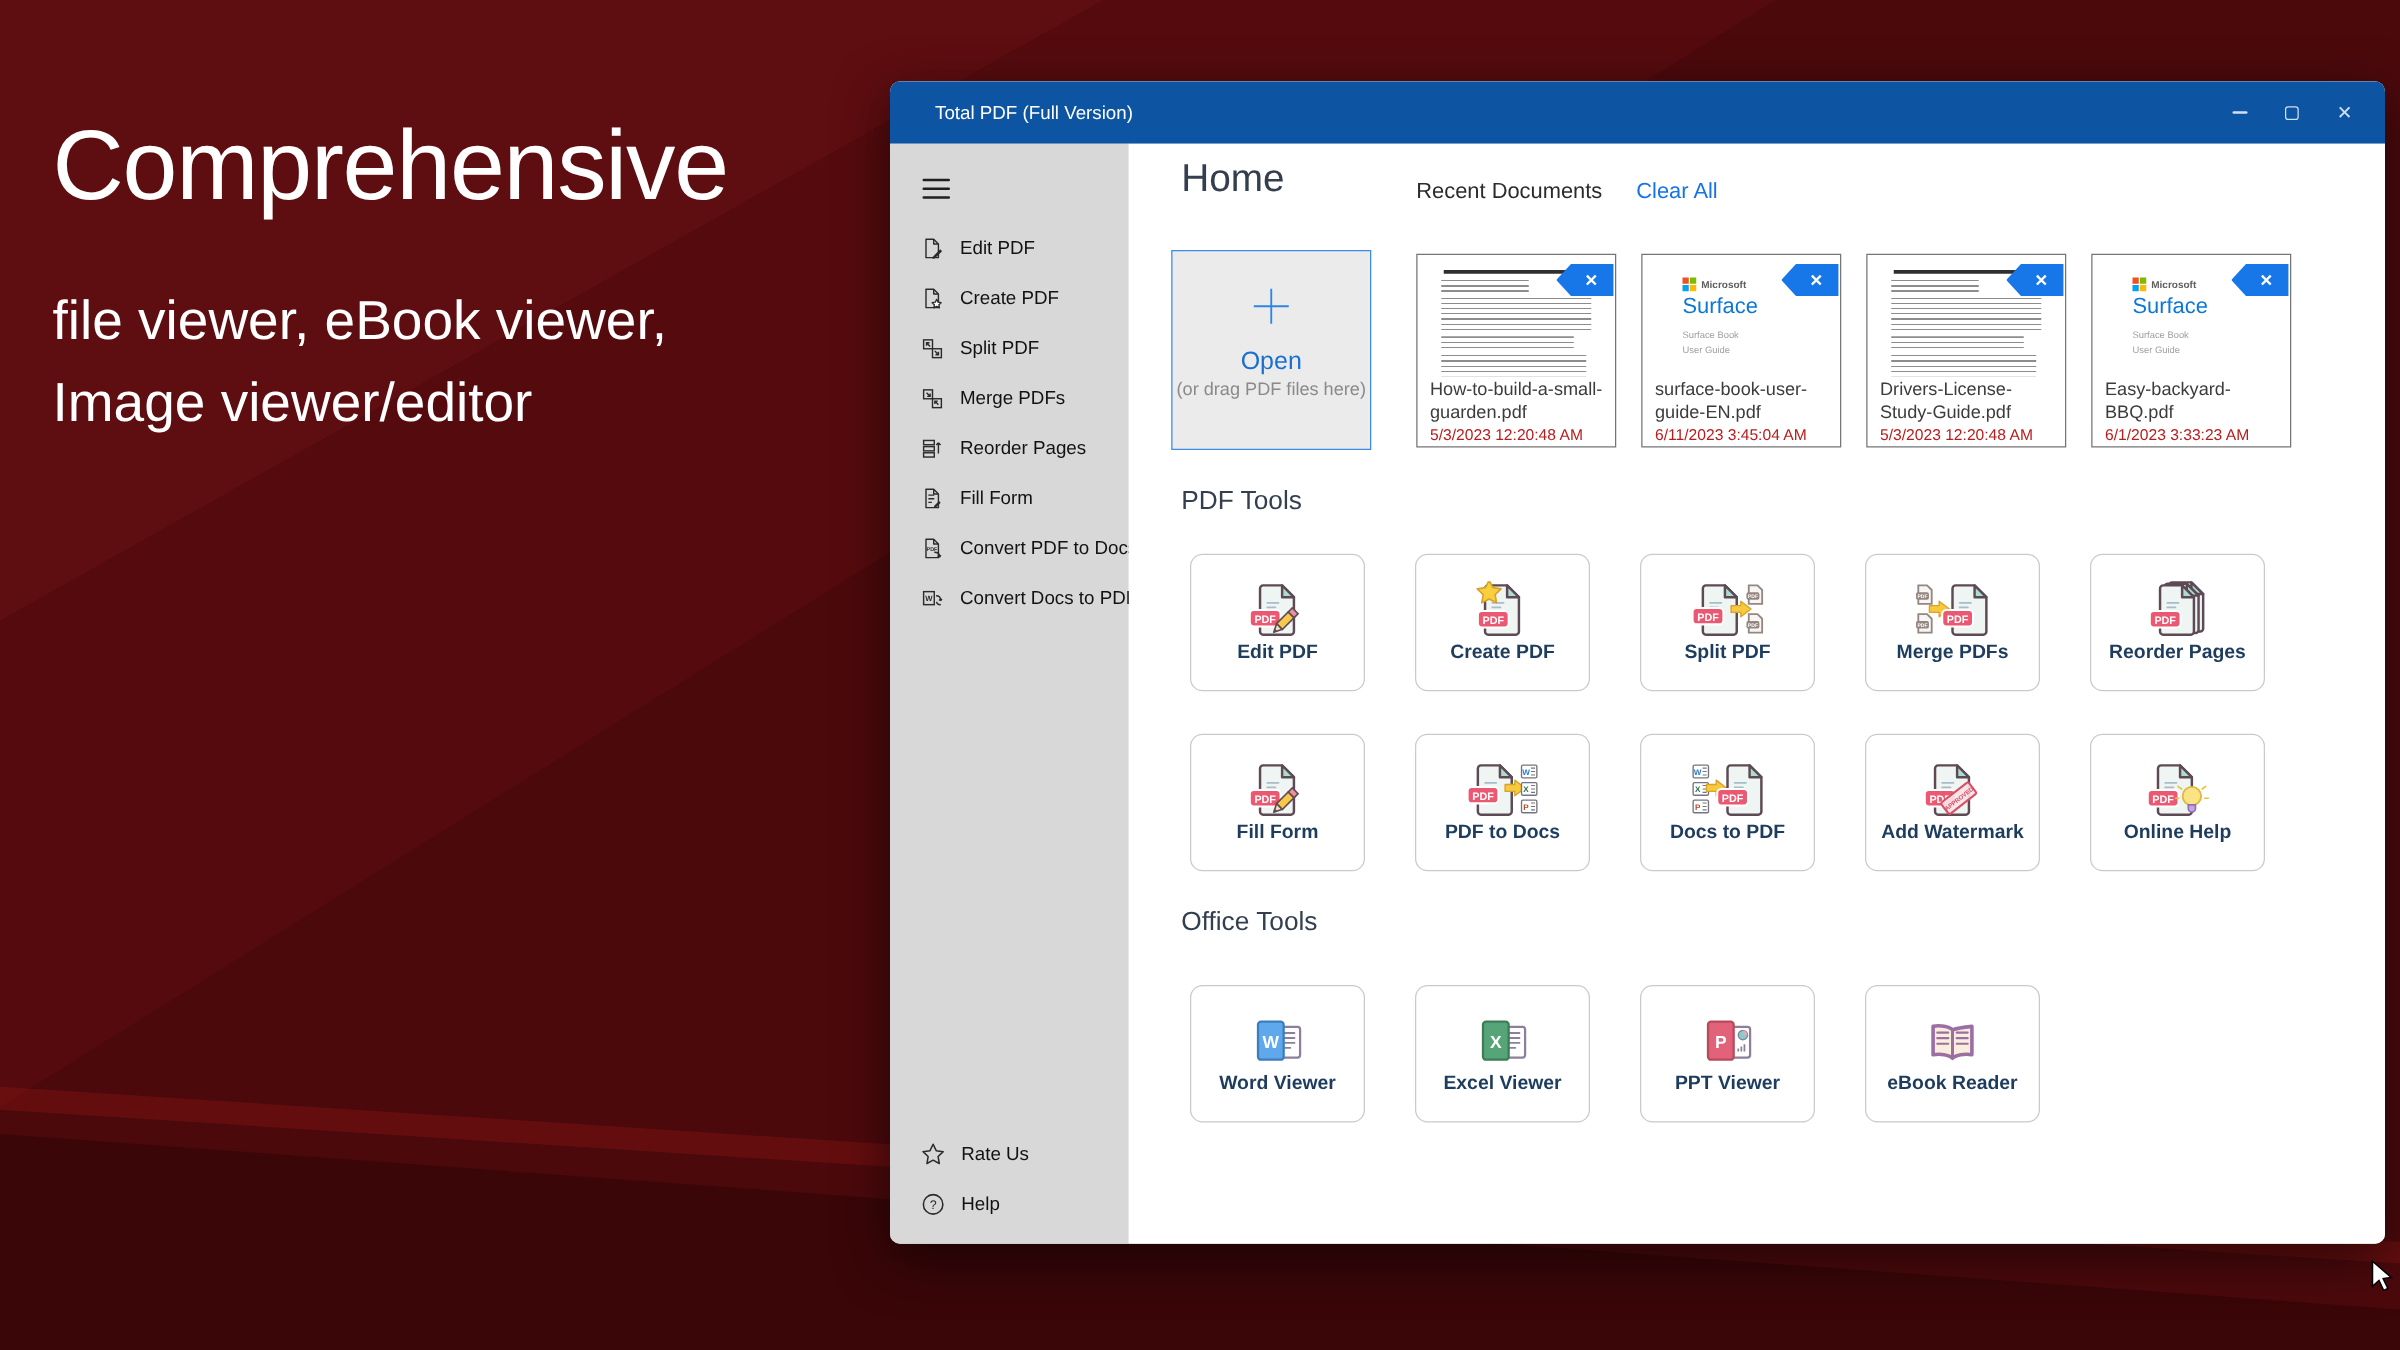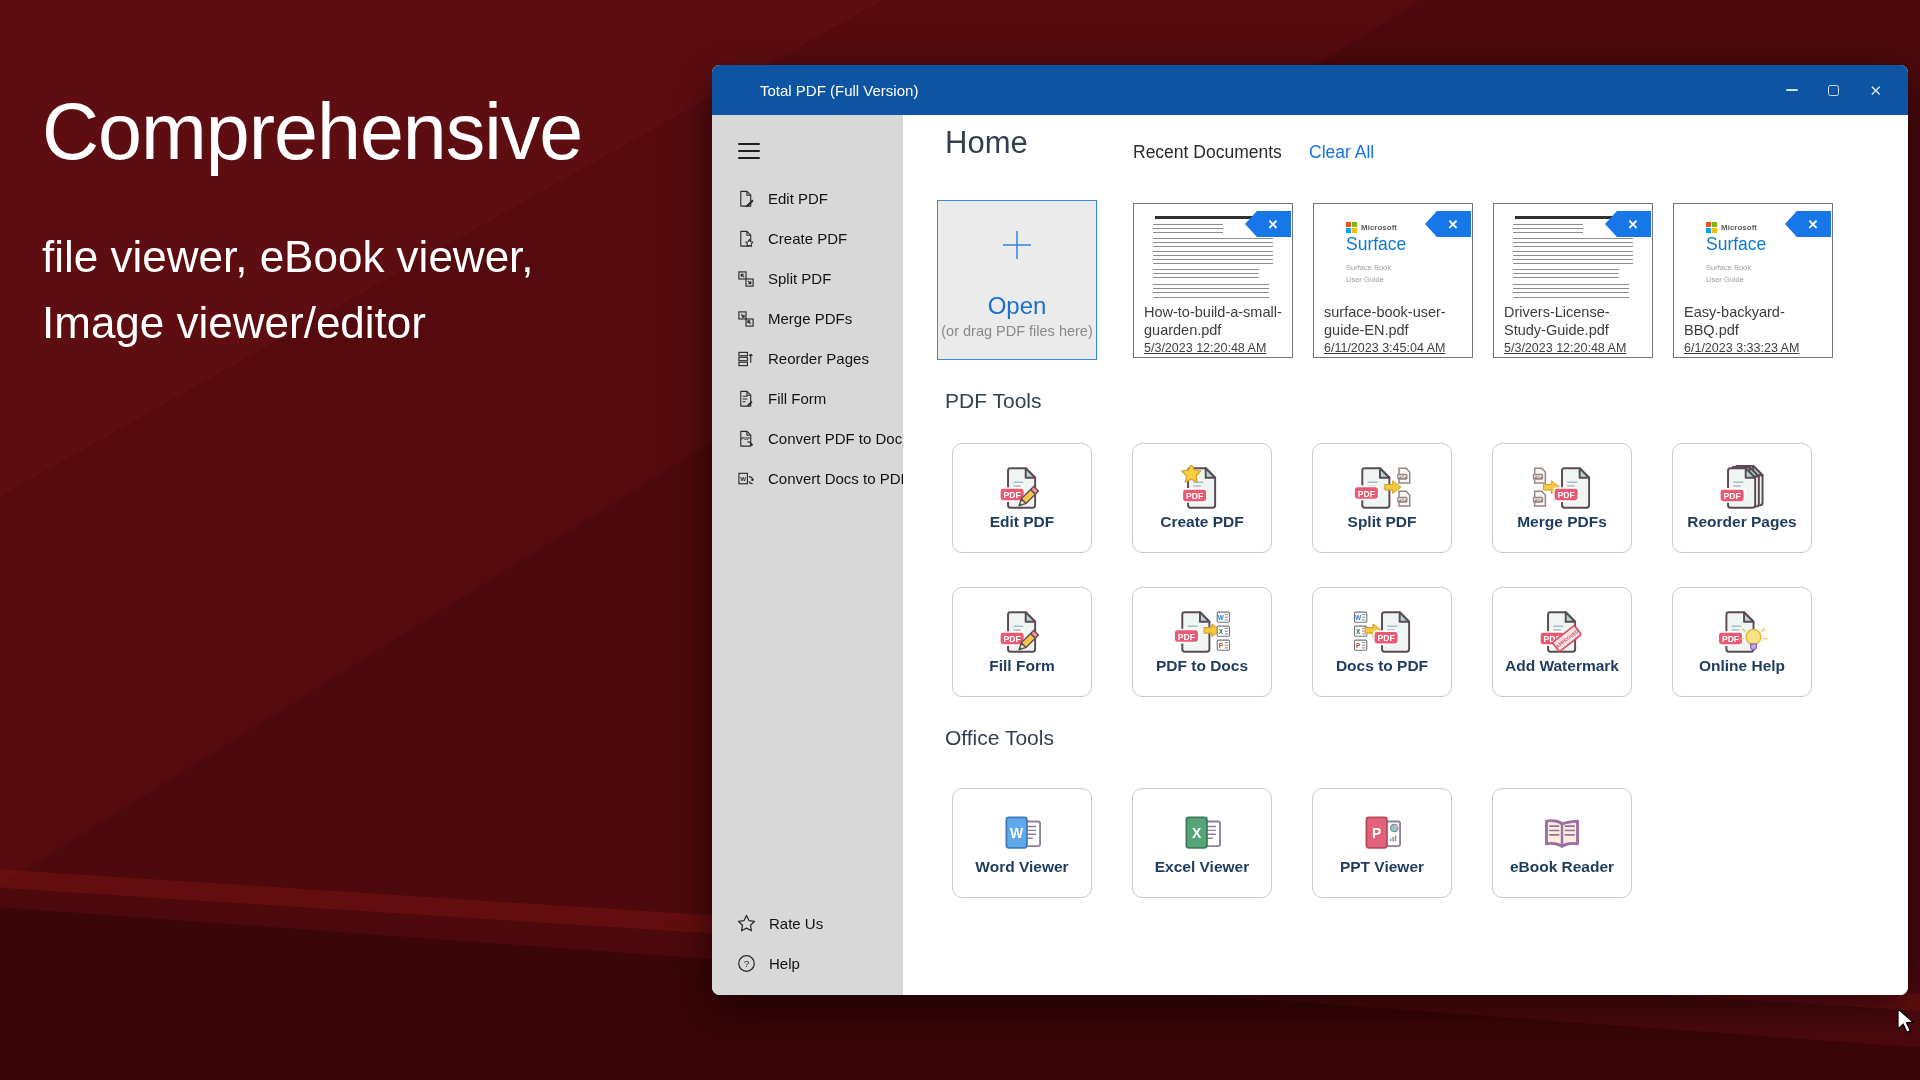--- a/index.html
+++ b/index.html
@@ -15,21 +15,21 @@
 
   
   .hero { position:absolute; left:42px; top:86px; color:#fff; width:660px; z-index:2; }
   .hero-title { font-size:79px; font-weight:300; letter-spacing:-1px; }
   .hero-sub { font-size:59px; font-weight:bold; font-style:italic; margin-top:28px; letter-spacing:-1px; }
   .hero-desc { font-size:44px; margin-top:46px; line-height:1.49; font-weight:300; }
 
   
   .app-window { position:absolute; left:712px; top:65px; width:1196px; height:930px;
     border-radius:8px; overflow:hidden; box-shadow:0 12px 42px rgba(0,0,0,.55); z-index:3; background:#fff; }
-  .titlebar { height:50px; background:#0d55a3; display:flex; align-items:center; padding-left:48px; }
+  .titlebar { height:50px; background:#0d55a3; display:flex; align-items:center; padding-left:36px; }
   .win-title { color:#fff; font-size:15px; }
   .win-controls { margin-left:auto; display:flex; align-items:center; gap:30px; padding-right:26px; }
   .wc-min { width:12px; height:2px; background:#cfe0f2; border-radius:1px; cursor:pointer; }
   .wc-max { width:11px; height:11px; border:1.4px solid #cfe0f2; border-radius:2.5px; cursor:pointer; }
   .wc-close { color:#cfe0f2; font-size:15px; line-height:1; cursor:pointer; }
 
   .window-body { display:flex; height:880px; }
 
   
   .sidebar { width:191px; background:#d8d8d8; display:flex; flex-direction:column; padding-top:16px; flex-shrink:0; }
@@ -42,28 +42,28 @@
 
   
   .main { flex:1; position:relative; background:#fff; }
   .home-heading { position:absolute; left:42px; top:10px; font-size:31px; font-weight:500; color:#333f4e; }
   .recent-label { position:absolute; left:230px; top:27px; font-size:17.5px; color:#2b2b2b; }
   .clear-all { position:absolute; left:406px; top:27px; font-size:17.5px; color:#1673e8; cursor:pointer; }
 
   .open-card { position:absolute; left:34px; top:85px; width:160px; height:160px;
     background:#ebebeb; border:1px solid #3d8ce0; text-align:center; cursor:pointer; }
   .open-plus { margin-top:26px; }
-  .open-label { font-size:24px; color:#1b6fd0; margin-top:25px; }
+  .open-label { font-size:20px; color:#1b6fd0; margin-top:10px; }
   .open-hint { font-size:14.5px; color:#8a8a8a; margin-top:3px; }
 
   .doc-card { position:absolute; top:88px; width:160px; height:155px; background:#fff;
     border:1px solid #757575; cursor:pointer; }
   .doc-thumb { height:92px; margin-top:6px; position:relative; overflow:hidden; }
   .doc-name { font-size:14.5px; color:#3c3c3c; line-height:1.24; padding:2px 10px 0; overflow-wrap:break-word; }
-  .doc-date { font-size:12.5px; color:#404040; padding:0 10px; margin-top:1px;text-decoration:underline; }
+  .doc-date { font-size:12.5px; color:#b91c1c; padding:0 10px; margin-top:1px; }
   .doc-close { position:absolute; top:7px; right:1px; width:46px; height:26px; background:#1777e8;
     clip-path:polygon(26% 0, 100% 0, 100% 100%, 26% 100%, 0 50%);
     color:#fff; font-size:13px; font-weight:bold; display:flex; align-items:center; justify-content:center;
     padding-left:10px; cursor:pointer; z-index:2; }
 
   .thumb-text { width:120px; margin:4px auto 0; display:flex; flex-direction:column; gap:3px; align-items:flex-start; }
   .tt-title { height:2.5px; background:#2f2f2f; width:96%; margin:2px 0 2px 2%; }
   .tt-block { background:repeating-linear-gradient(to bottom,#8d8d8d 0 1px, transparent 1px 4.2px); }
   .thumb-surface { padding:12px 0 0 32px; }
   .ms-row { display:flex; align-items:center; gap:4px; }

